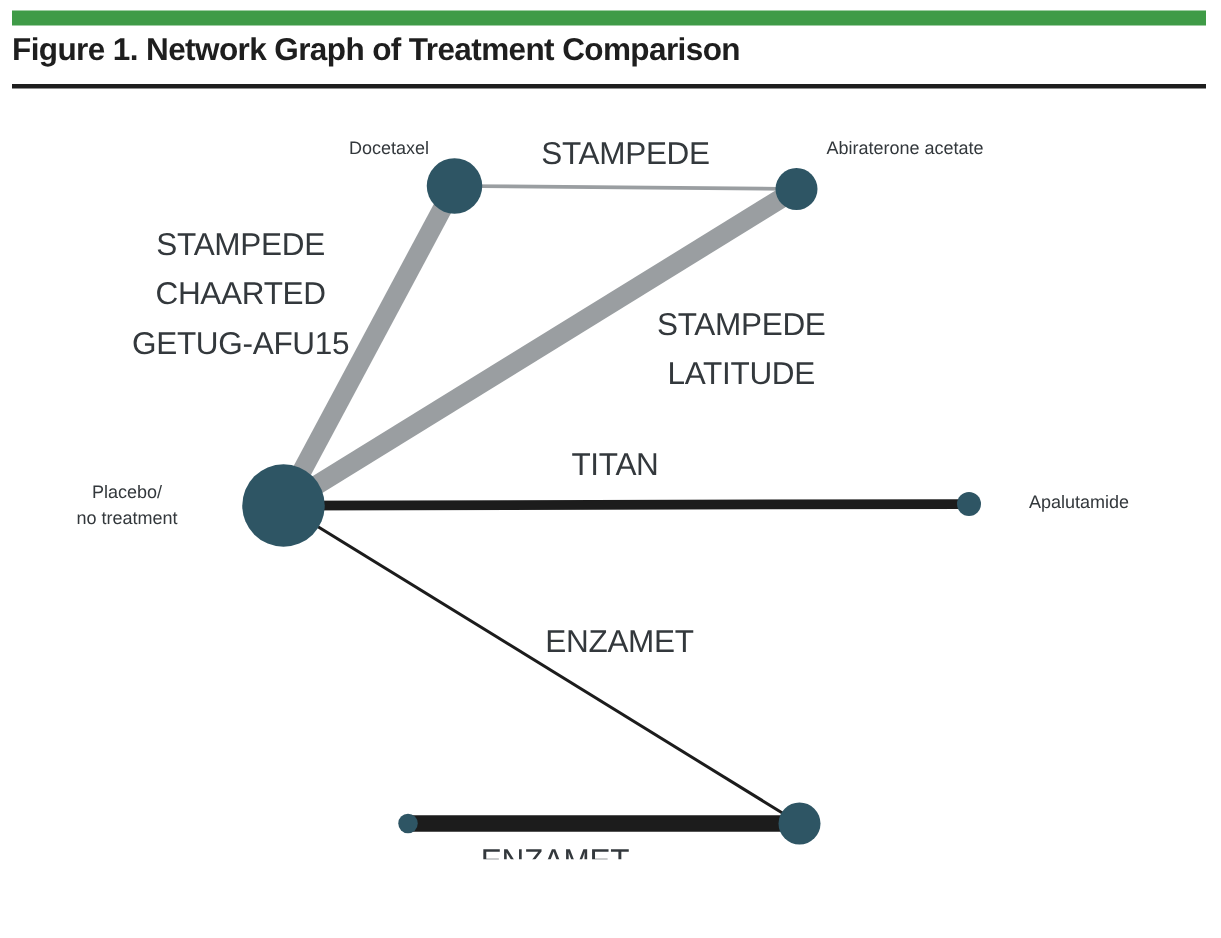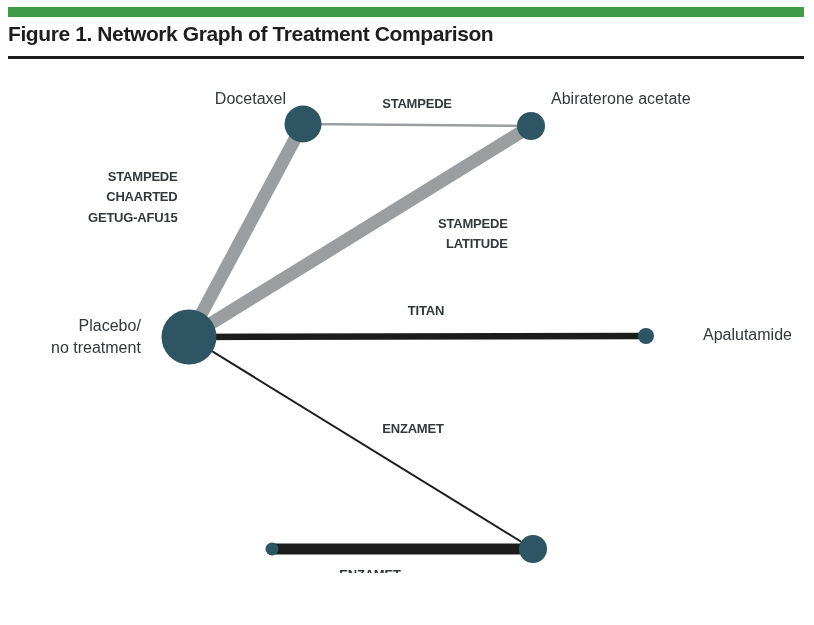--- a/index.html
+++ b/index.html
@@ -41,47 +41,47 @@
     background: var(--rule-bottom, #4d4d4d);
   }
   svg.net {
     position: absolute;
     left: 0; top: 0;
     width: 814px; height: 625px;
   }
   .lbl {
     position: absolute;
     white-space: pre-line;
-    font-size: 16px;
+    font-size: 12px;
     line-height: 1.4;
     color: var(--text, #33383c);
   }
   .lbl.edge-lbl {
-    font-size: 13px;
-    font-weight: 700;
+    font-size: 21px;
+    font-weight: 400;
     line-height: 1.56;
     letter-spacing: -0.2px;
   }
   .anchor-mid  { transform: translate(-50%, -50%); text-align: center; }
-  .anchor-left { transform: translate(0, -50%);     text-align: right; }
+  .anchor-left { transform: translate(0, -50%);     text-align: center; }
   .anchor-end  { transform: translate(-100%, -50%); text-align: right; }
 
   
   .lbl-docetaxel    { left: 286px; top: 99px; }
   .lbl-abiraterone  { left: 551px; top: 99px; }
   .lbl-placebo      { left: 35px;  top: 337px; margin-left: 16px; }
-  .lbl-apalutamide  { left: 703px; top: 335px; }
+  .lbl-apalutamide  { left: 686px; top: 335px; }
   .lbl-enzalutamide { left: 559px; top: 548px; }
   .lbl-std          { left: 92px;  top: 562px; }
 
   
   .elbl-stampede    { left: 417px; top: 104px; }
   .elbl-chaarted    { left: 88px;  top: 197px; }
   .elbl-latitude    { left: 438px; top: 234px; }
-  .elbl-titan       { left: 426px; top: 311px; }
+  .elbl-titan       { left: 410px; top: 311px; }
   .elbl-arches      { left: 413px; top: 429px; }
   .elbl-enzamet     { left: 370px; top: 575px; }
 </style>
 </head>
 <body>
 
 <div class="page" style="--accent: #3f9b47; --title: #1e1e1e; --text: #33383c; --rule-bottom: #4d4d4d;">
 
   <div class="accent-bar"></div>
 

